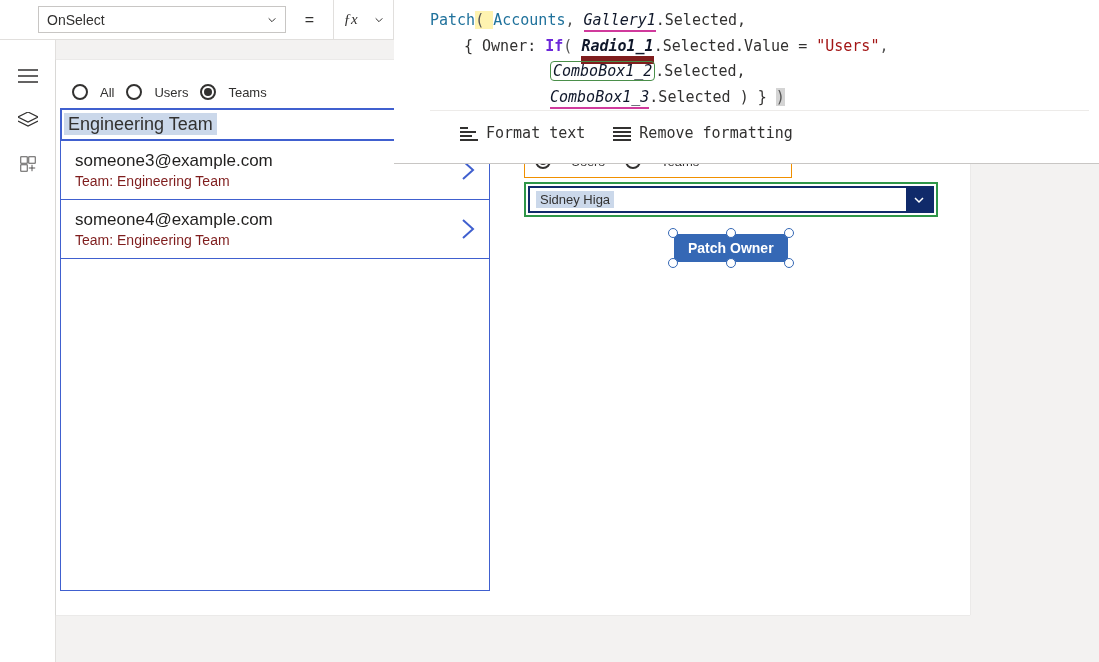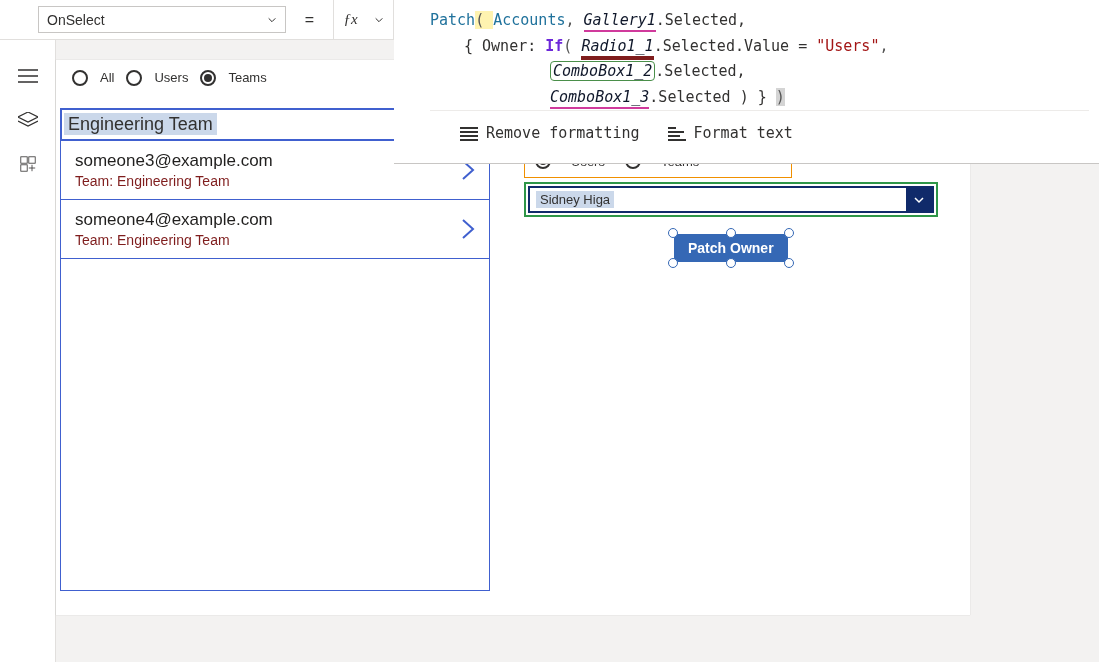--- a/index.html
+++ b/index.html
@@ -27,21 +27,21 @@
     font-family: Consolas, monospace;
     font-size: 15px;
     line-height: 1.7;
   }
   .tok-fn    { color:#20729c; }
   .tok-id    { color:#0f172a; font-style:italic; }
   .tok-prop  { color:#323130; }
   .tok-kw    { color:#6d28d9;font-weight:bold; }
   .tok-str   { color:#a31515; }
   .tok-br    { color:#555; }
-  .ul-orange { border-bottom: 4px solid #7f1d1d; padding-bottom:1px; }
+  .ul-orange { border-bottom: 8px solid #7f1d1d; padding-bottom:1px;font-weight:bold; }
   .ul-pink   { border-bottom: 2px solid #d03a9c; padding-bottom:1px; }
   .ul-green  { border:1px solid #4a8f4a; padding:0 2px; border-radius:4px; }
   .hl-yellow { background:#fff3b0; }
   .cursor-bracket { background:#d4d4d4; }
 
   .formula-toolbar {
     display:flex; gap:28px; padding:10px 0 10px 30px; border-top:1px solid #edebe9;
     font-size:15px; color:#323130;
   }
   .ft-btn { display:flex; align-items:center; gap:8px; cursor:pointer; }
@@ -52,21 +52,21 @@
   
   .left-rail { position:absolute; left:0; top:40px; bottom:0; width:56px; border-right:1px solid #e1dfdd; display:flex; flex-direction:column; align-items:center; gap:28px; padding-top:28px; background:#fff; }
   .rail-icon { width:20px; height:16px; color:#323130; }
 
   
   .canvas-bg { position:absolute; left:56px; top:40px; right:0; bottom:0; background:#f3f2f1; }
   .canvas { position:absolute; left:56px; top:60px; width:914px; height:555px; background:#fff; box-shadow:0 0 1px rgba(0,0,0,0.2); }
 
   
   .left-panel { position:absolute; left:4px; top:10px; width:430px; }
-  .radio-row { display:flex; align-items:flex-start; gap:12px; padding-left:12px; height:30px; }
+  .radio-row { display:flex; align-items:flex-end; gap:12px; padding-left:12px; height:30px; }
   .radio { width:16px; height:16px; border:2px solid #323130; border-radius:50%; display:inline-flex; align-items:center; justify-content:center; }
   .radio.sel::after { content:""; width:8px; height:8px; background:#323130; border-radius:50%; }
   .radio-label { font-size:13px; }
   .combo1 { display:flex; margin-top:8px; border:2px solid #4060cf; }
   .combo1 .val { flex:1; padding:4px 2px; font-size:18px; }
   .combo1 .val span { background:#cbd8ea; padding:1px 4px; }
   .combo1 .dd { width:26px; background:#4060cf; color:#fff; display:flex; align-items:center; justify-content:center; }
   .gallery { border:1px solid #4060cf; border-top:none; height:450px; }
   .gitem { border-bottom:1px solid #4060cf; padding:10px 14px; display:flex; align-items:center; }
   .gitem .txt { flex:1; }
@@ -119,36 +119,36 @@
   </div>
   <div style="padding-left:120px">
     <span class="tok-id ul-green">ComboBox1_2</span><span class="tok-prop">.Selected,</span>
   </div>
   <div style="padding-left:120px">
     <span class="tok-id ul-pink">ComboBox1_3</span><span class="tok-prop">.Selected ) } </span><span class="tok-br cursor-bracket">)</span>
   </div>
 
   <div class="formula-toolbar">
     <div class="ft-btn">
-      <div class="ft-icon rm">
-        <div class="bar" style="width:18px"></div>
-          <div class="bar" style="width:18px"></div>
-          <div class="bar" style="width:18px"></div>
-          <div class="bar" style="width:18px"></div>
-      </div>
-      <span>Remove formatting</span>
-    </div>
-    <div class="ft-btn">
       <div class="ft-icon">
         <div class="bar" style="width:8px"></div>
           <div class="bar" style="width:16px"></div>
           <div class="bar" style="width:12px"></div>
           <div class="bar" style="width:18px"></div>
       </div>
       <span>Format text</span>
+    </div>
+    <div class="ft-btn">
+      <div class="ft-icon rm">
+        <div class="bar" style="width:18px"></div>
+          <div class="bar" style="width:18px"></div>
+          <div class="bar" style="width:18px"></div>
+          <div class="bar" style="width:18px"></div>
+      </div>
+      <span>Remove formatting</span>
     </div>
   </div>
 </div>
 
 <div class="left-rail">
   <div>
     <svg class="rail-icon" viewBox="0 0 20 16">
         <path d="M0 2 H20 M0 8 H20 M0 14 H20" stroke="#323130" stroke-width="1.5"></path>
       </svg>
   </div>

